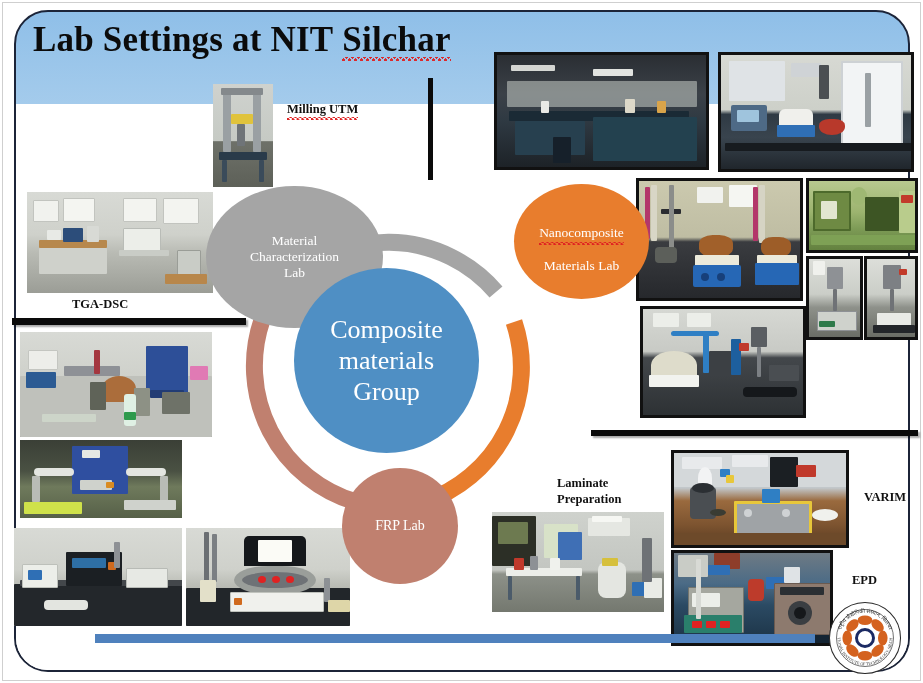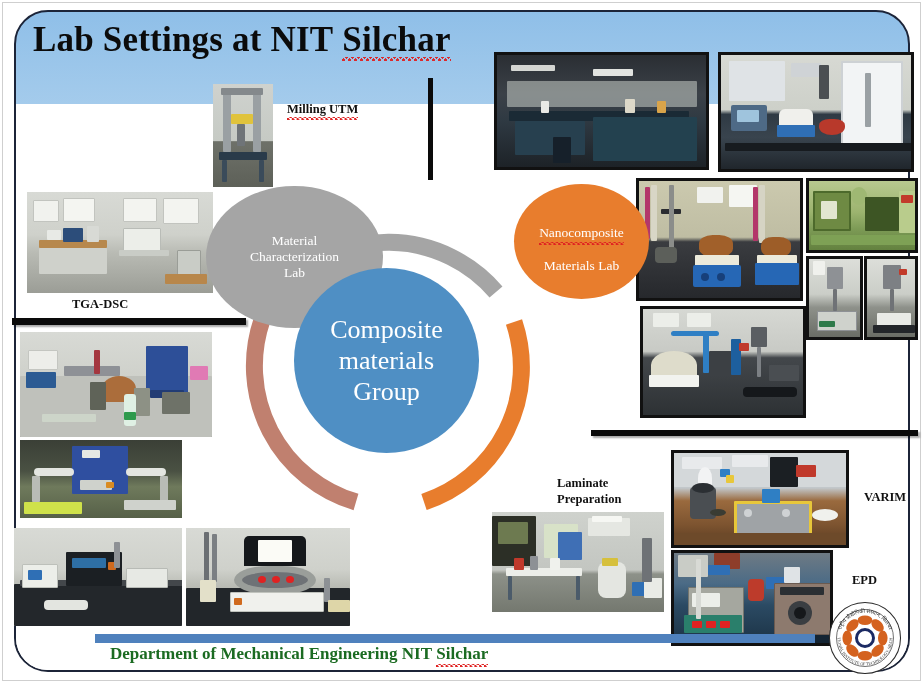--- a/index.html
+++ b/index.html
@@ -410,33 +410,31 @@
     <div class="circ" id="c-mat" style="left:10px;top:14px;width:177px;height:142px;background:#a5a5a5;">Material
 Characterization
 Lab</div>
 
     <div class="circ" id="c-center" style="left:98px;top:96px;width:185px;height:185px;background:#4f8fc4;">Composite
 materials
 Group</div>
 
     <div class="circ" id="c-nano" style="left:317px;top:22px;width:0;height:0;"></div>
 
+    <div class="circ" id="c-frp" style="left:146px;top:296px;width:116px;height:116px;background:#c0806f;">FRP Lab</div>
   </div>
 
   <div class="circ" style="left:514px;top:184px;width:135px;height:115px;background:#e87d2d;font-size:13.5px;">
     <span style="display:block;line-height:1.25;">
       <span class="sq-under">Nanocomposite</span><br>
       <span>Materials Lab</span>
     </span>
   </div>
 
   <div id="foot-bar"></div>
-  <div id="foot-text">
-    <span>Department of Mechanical Engineering NIT&nbsp;</span><span class="sq-under">Silchar</span>
-  </div>
 
   <div id="logo">
     <svg viewBox="0 0 100 100" width="74" height="74">
       <circle cx="50" cy="50" r="48" fill="#ffffff" stroke="#2b2b2b" stroke-width="1.4"></circle>
       <circle cx="50" cy="50" r="38.5" fill="#ffffff" stroke="#2b2b2b" stroke-width="0.9"></circle>
       <g fill="#d4621f">
         <g transform="translate(50,50)">
           <ellipse cx="0" cy="-24" rx="10" ry="6.5" transform="rotate(0)"></ellipse>
           <ellipse cx="0" cy="-24" rx="10" ry="6.5" transform="rotate(45)"></ellipse>
           <ellipse cx="0" cy="-24" rx="10" ry="6.5" transform="rotate(90)"></ellipse>

